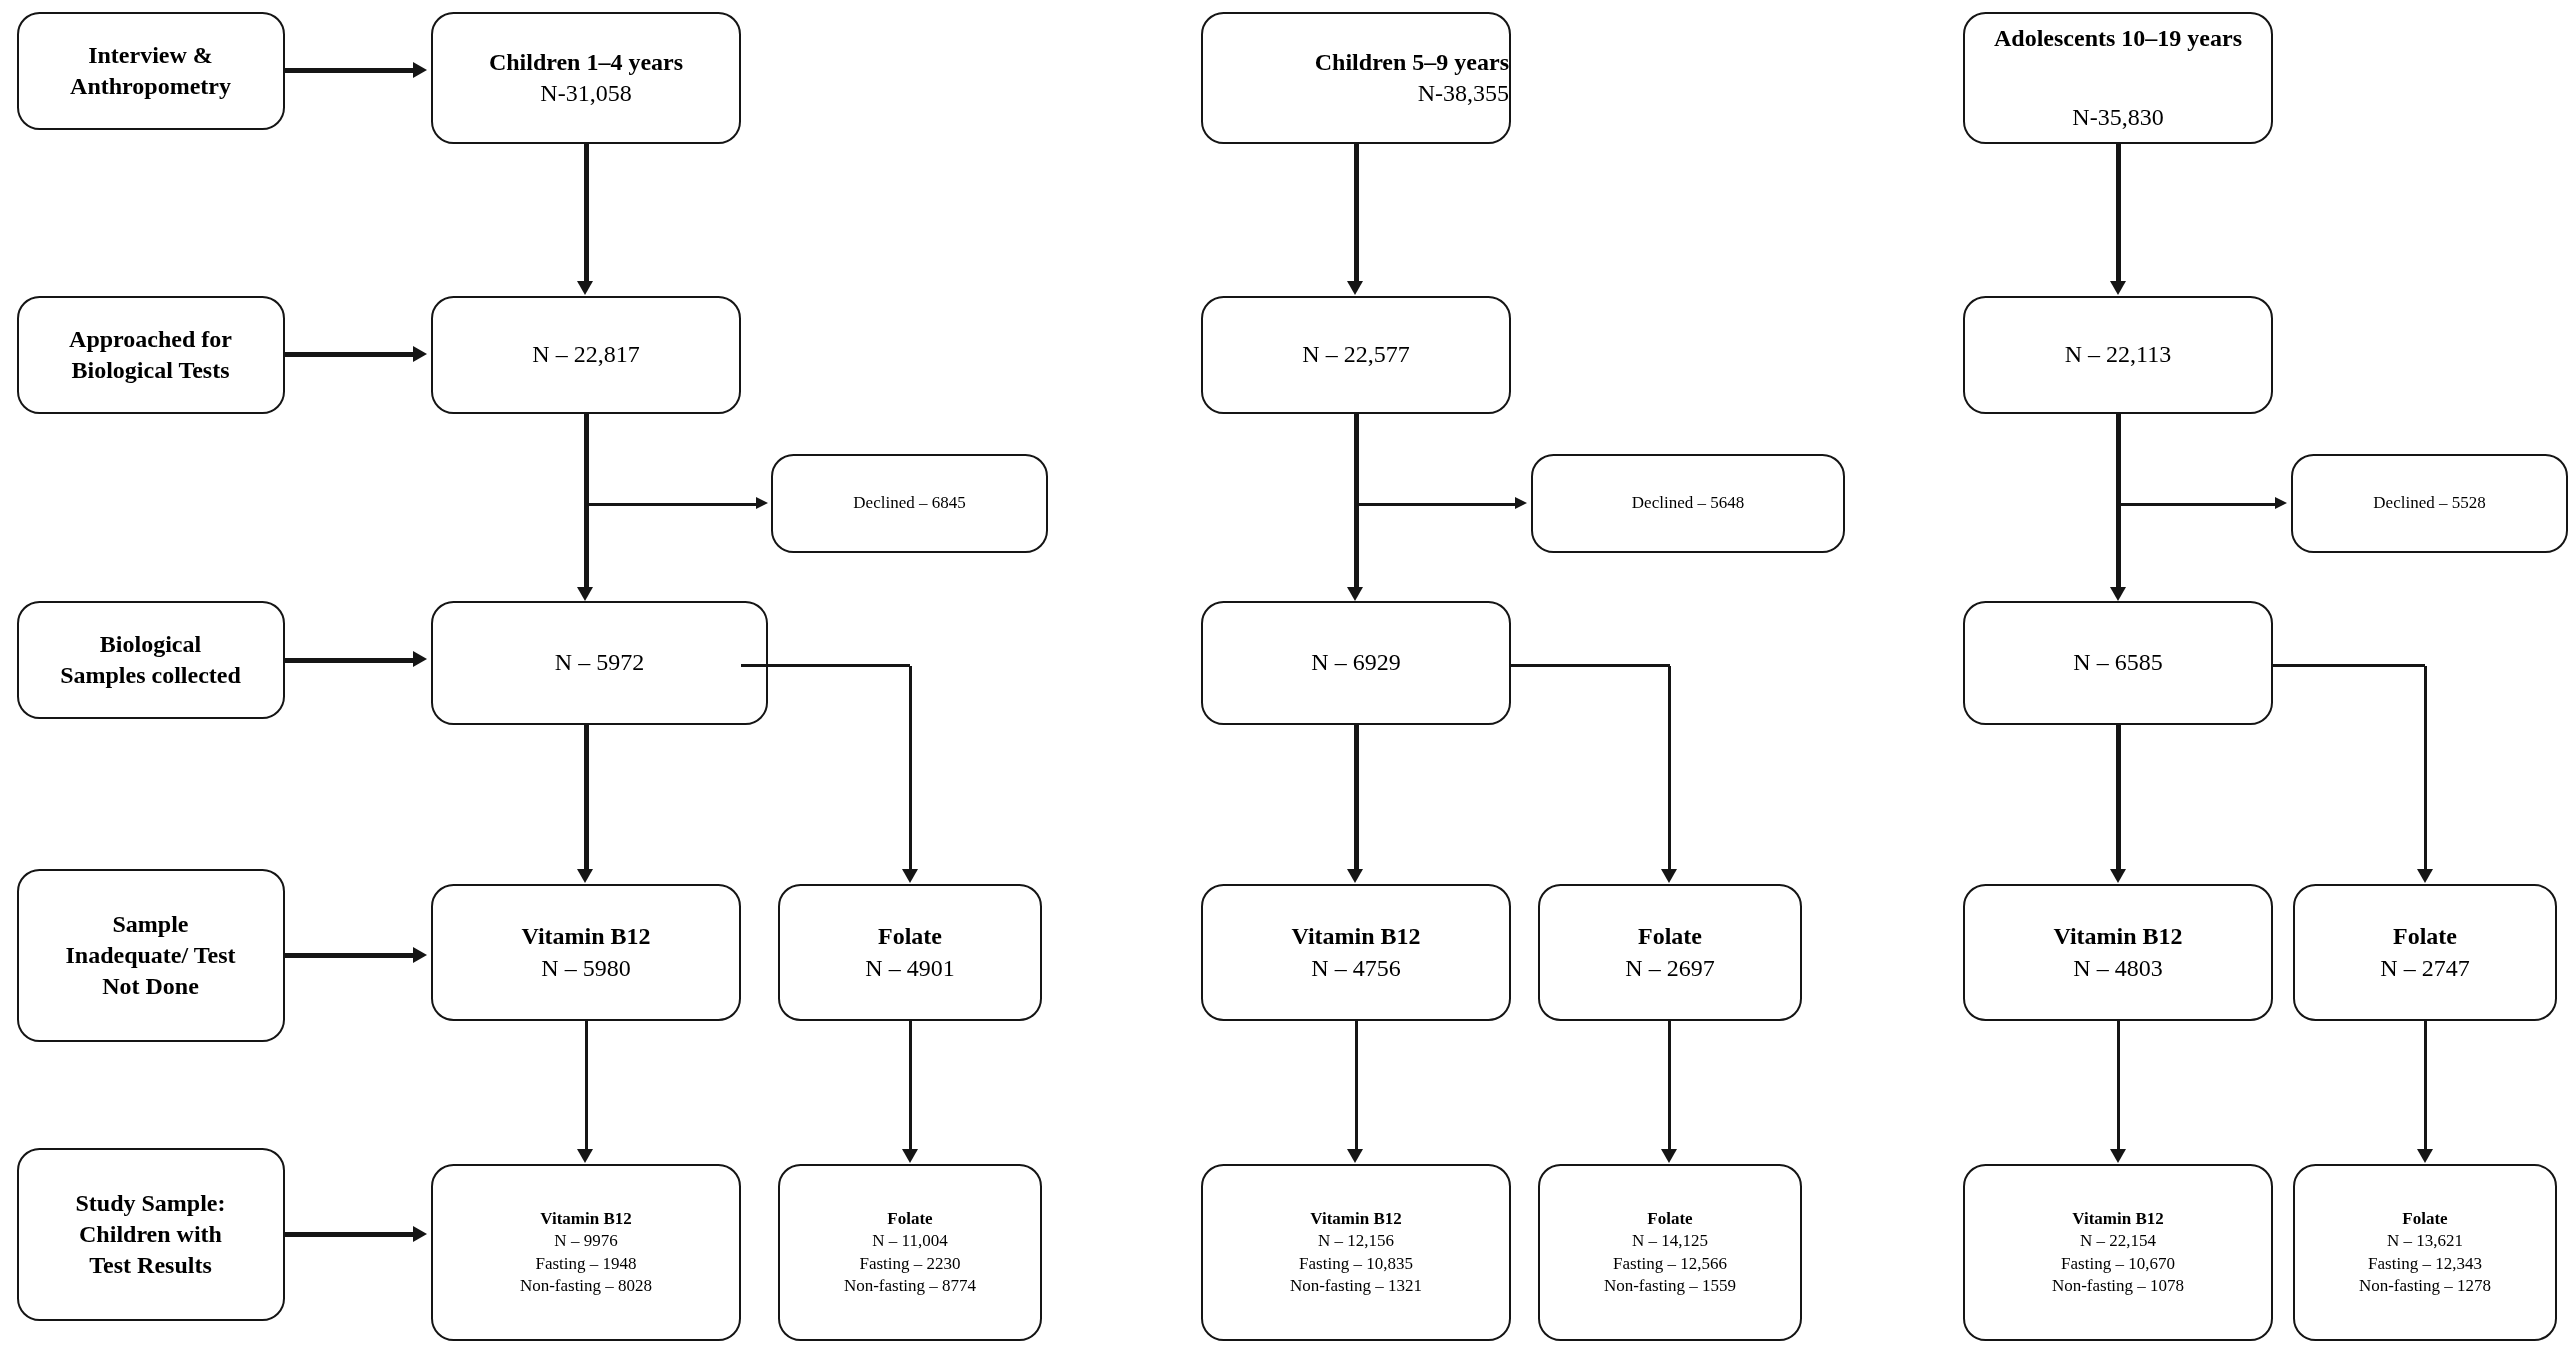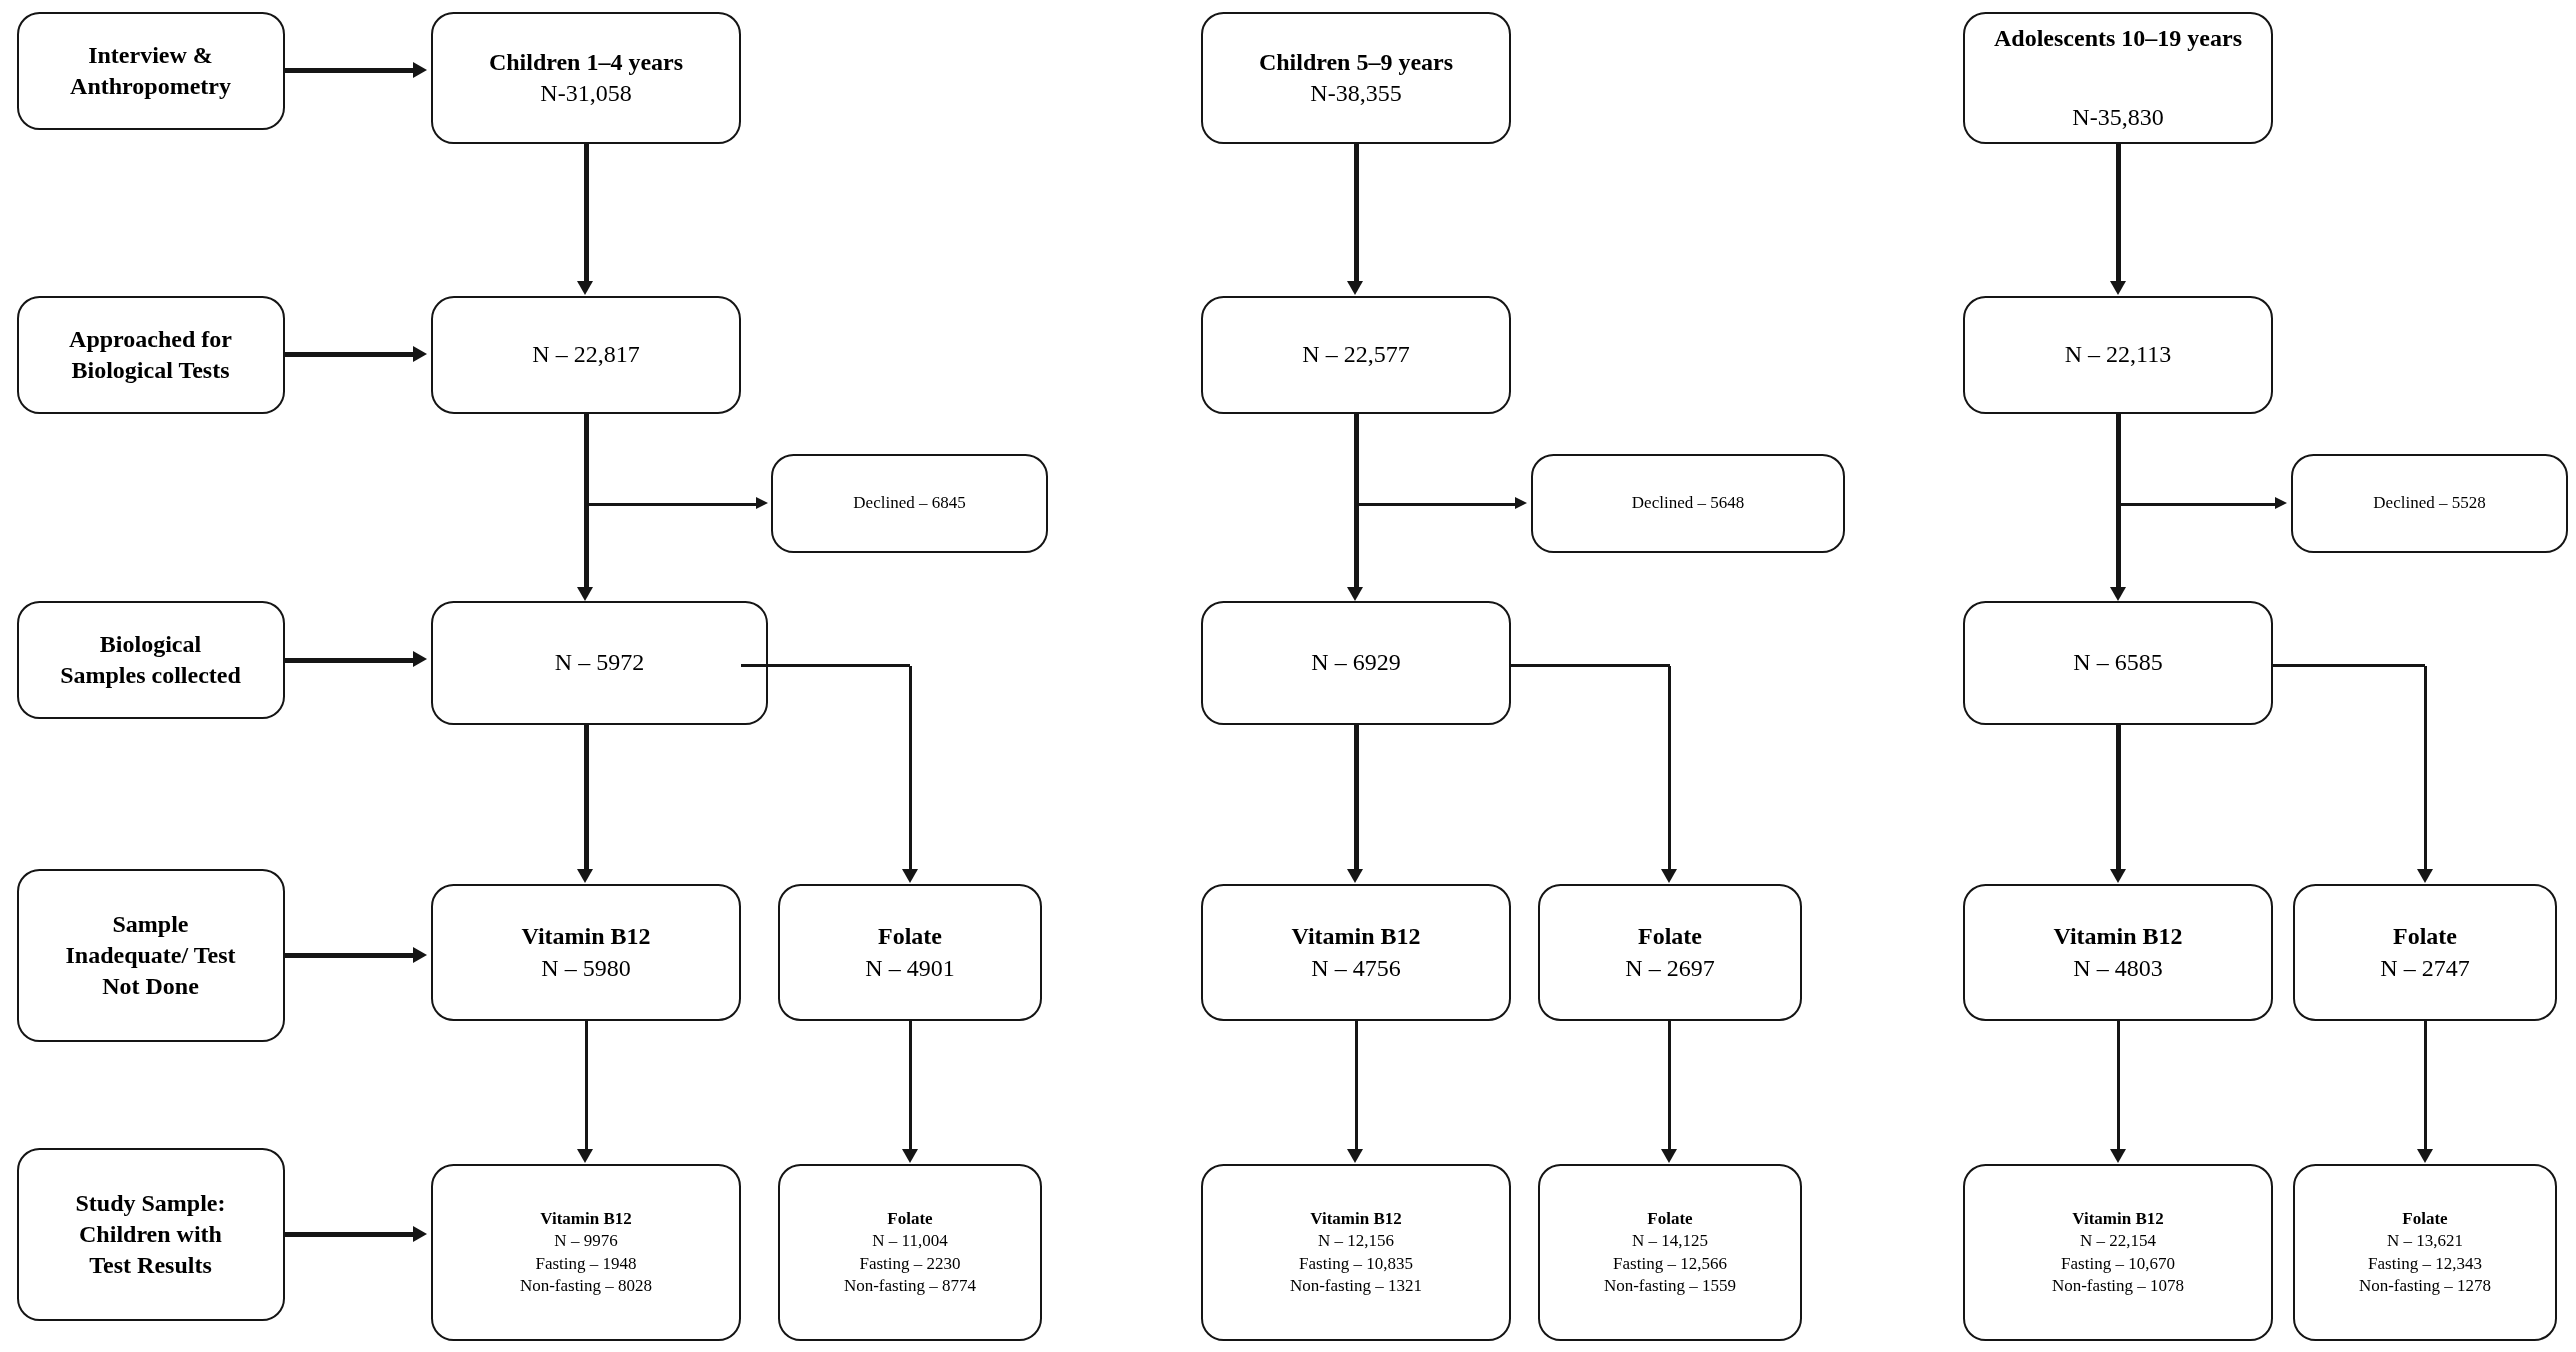--- a/index.html
+++ b/index.html
@@ -85,21 +85,21 @@
       <span class="ln b">Study Sample:</span>
       <span class="ln b">Children with</span>
       <span class="ln b">Test Results</span>
     </div>
     <div class="seg h thick" style="left: 284px; top: 1232px; width: 129px;"></div>
     <div class="arrow right" style="left: 413px; top: 1226px;"></div>
     <div class="node sz-main" style="left: 431px; top: 12px; width: 310px; height: 132px;">
       <span class="ln b">Children 1–4 years</span>
       <span class="ln">N-31,058</span>
     </div>
-    <div class="node sz-main" style="left: 431px; top: 296px; width: 310px; height: 118px; border-radius: 23px;">
+    <div class="node sz-main" style="left: 431px; top: 296px; width: 310px; height: 118px;">
       <span class="ln">N – 22,817</span>
     </div>
     <div class="node sz-small" style="left: 771px; top: 454px; width: 277px; height: 99px;">
       <span class="ln">Declined – 6845</span>
     </div>
     <div class="node sz-main" style="left: 431px; top: 601px; width: 337px; height: 124px;">
       <span class="ln">N – 5972</span>
     </div>
     <div class="node sz-main" style="left: 431px; top: 884px; width: 310px; height: 137px;">
       <span class="ln b">Vitamin B12</span>
@@ -129,21 +129,21 @@
     <div class="arrow right sm" style="left: 756px; top: 497px;"></div>
     <div class="seg v thick" style="left: 584px; top: 725px; height: 145px;"></div>
     <div class="arrow down" style="left: 577px; top: 869px;"></div>
     <div class="seg h" style="left: 741px; top: 664px; width: 169px;"></div>
     <div class="seg v" style="left: 909px; top: 666px; height: 205px;"></div>
     <div class="arrow down" style="left: 902px; top: 869px;"></div>
     <div class="seg v" style="left: 585px; top: 1021px; height: 129px;"></div>
     <div class="arrow down" style="left: 577px; top: 1149px;"></div>
     <div class="seg v" style="left: 909px; top: 1021px; height: 129px;"></div>
     <div class="arrow down" style="left: 902px; top: 1149px;"></div>
-    <div class="node sz-main" style="left: 1201px; top: 12px; width: 310px; height: 132px;">
+    <div class="node sz-main" style="left: 1201px; top: 12px; width: 310px; height: 132px; align-items: flex-end;">
       <span class="ln b">Children 5–9 years</span>
       <span class="ln">N-38,355</span>
     </div>
     <div class="node sz-main" style="left: 1201px; top: 296px; width: 310px; height: 118px;">
       <span class="ln">N – 22,577</span>
     </div>
     <div class="node sz-small" style="left: 1531px; top: 454px; width: 314px; height: 99px;">
       <span class="ln">Declined – 5648</span>
     </div>
     <div class="node sz-main" style="left: 1201px; top: 601px; width: 310px; height: 124px;">

